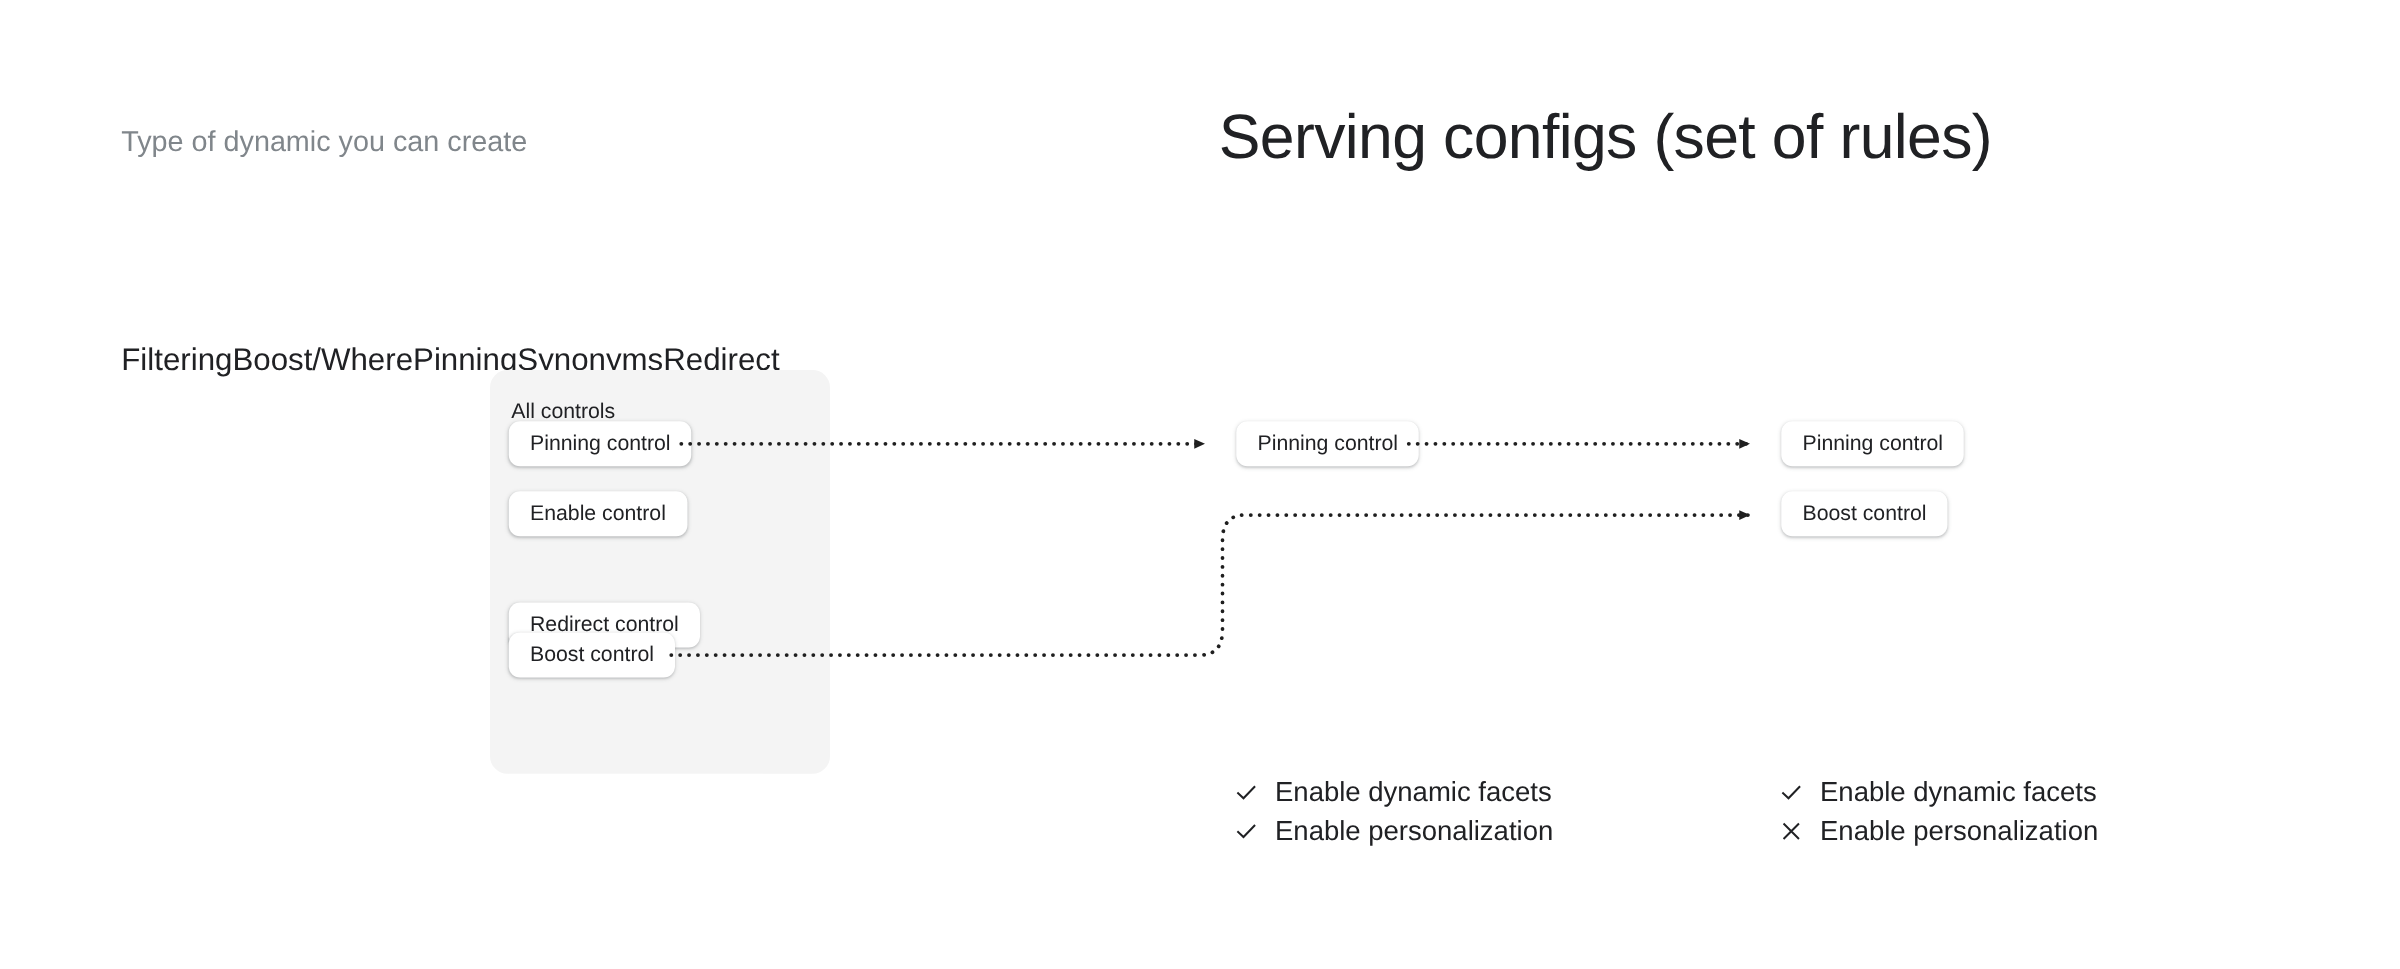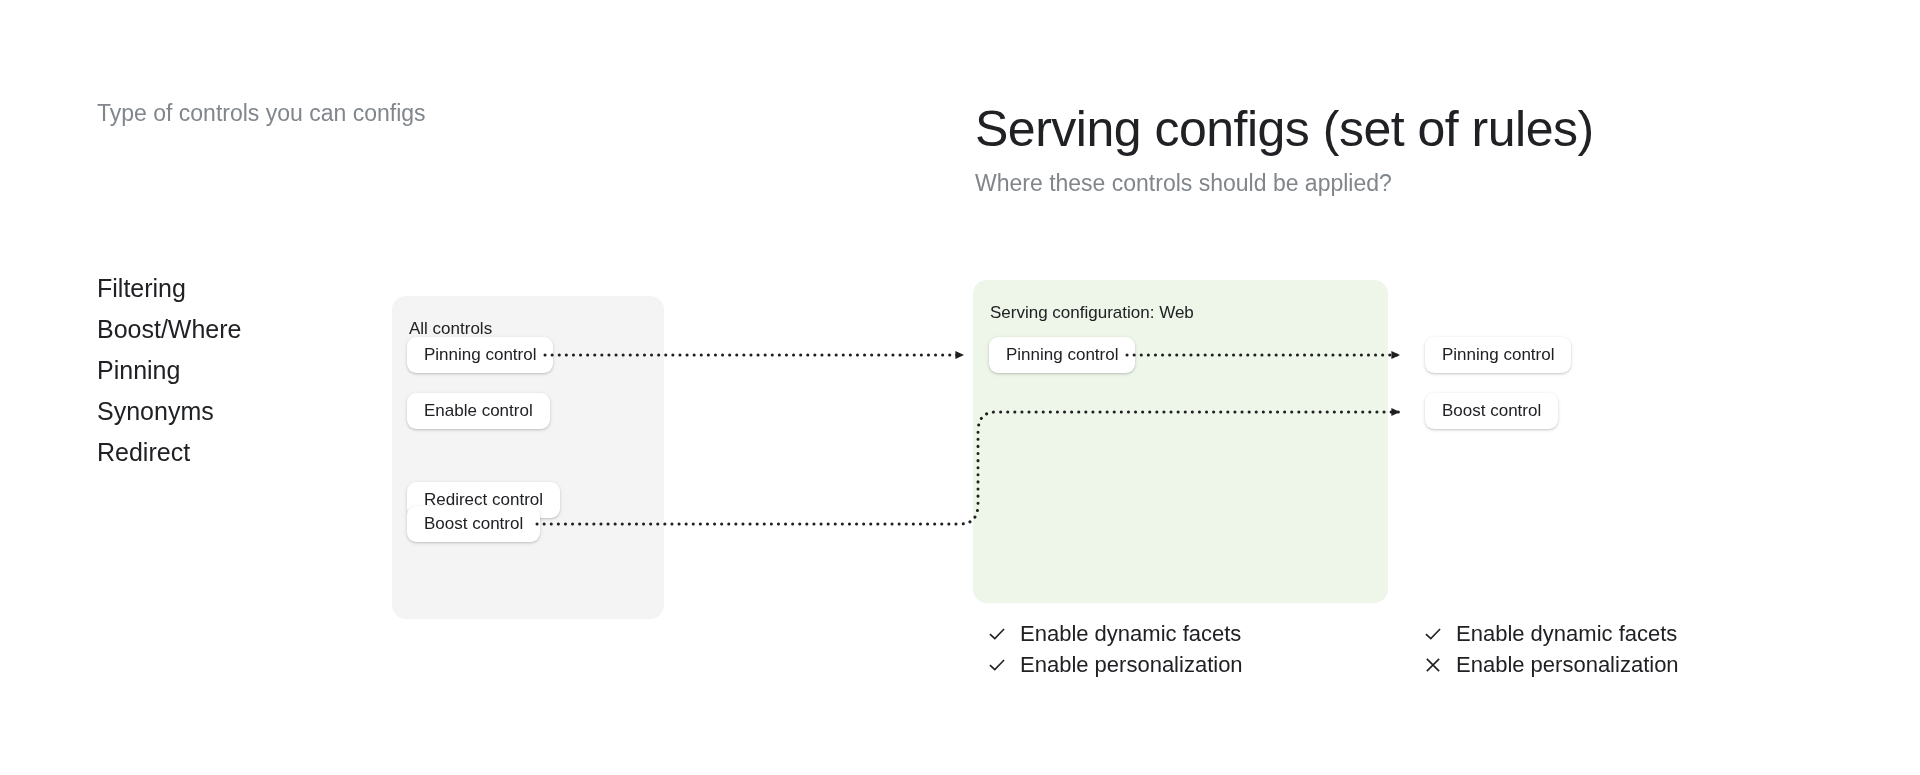--- a/index.html
+++ b/index.html
@@ -39,29 +39,29 @@
   .col-head .subtitle {
     font-size: 23px;
     font-weight: 400;
     line-height: 30px;
     color: #80868b;
     white-space: nowrap;
     margin-top: 10px;
   }
 
   #head-left  { left: 97px;  top: 88px; }
-  #head-right { left: 975px; top: 100px; }
+  #head-right { left: 975px; top: 80px; }
 
   
   #control-types {
     position: absolute;
     left: 97px;
     top: 268px;
     display: flex;
-    flex-direction: column;
+    flex-direction: row;
   }
   #control-types .ct-item {
     font-size: 25px;
     line-height: 41px;
     font-weight: 400;
     color: #202124;
     white-space: nowrap;
   }
 
   
@@ -149,43 +149,39 @@
     height: 775px;
     pointer-events: none;
   }
 </style>
 </head>
 <body>
 
 <div class="stage">
 
   <div class="col-head" id="head-left">
-    <div class="subtitle">Type of controls you can configs</div>
+    <div class="subtitle">Type of dynamic you can create</div>
   </div>
 
   <div class="col-head" id="head-right">
     <div class="title">Serving configs (set of rules)</div>
-    <div class="subtitle">Where these controls should be applied?</div>
   </div>
 
   <div id="control-types">
     <div class="ct-item">Filtering</div>
     <div class="ct-item">Boost/Where</div>
     <div class="ct-item">Pinning</div>
     <div class="ct-item">Synonyms</div>
     <div class="ct-item">Redirect</div>
   </div>
 
   <div class="panel" id="panel-all">
     <div class="panel-title">All controls</div>
   </div>
 
-  <div class="panel" id="panel-web">
-    <div class="panel-title">Serving configuration: Web</div>
-  </div>
 
 
   <div class="chip" id="chip-all-pinning">Pinning control</div>
   <div class="chip" id="chip-all-filter">Enable control</div>
   <div class="chip" id="chip-all-redirect">Redirect control</div>
   <div class="chip" id="chip-all-boost">Boost control</div>
 
   <div class="chip" id="chip-web-pinning">Pinning control</div>
 
   <div class="chip" id="chip-app-pinning">Pinning control</div>

